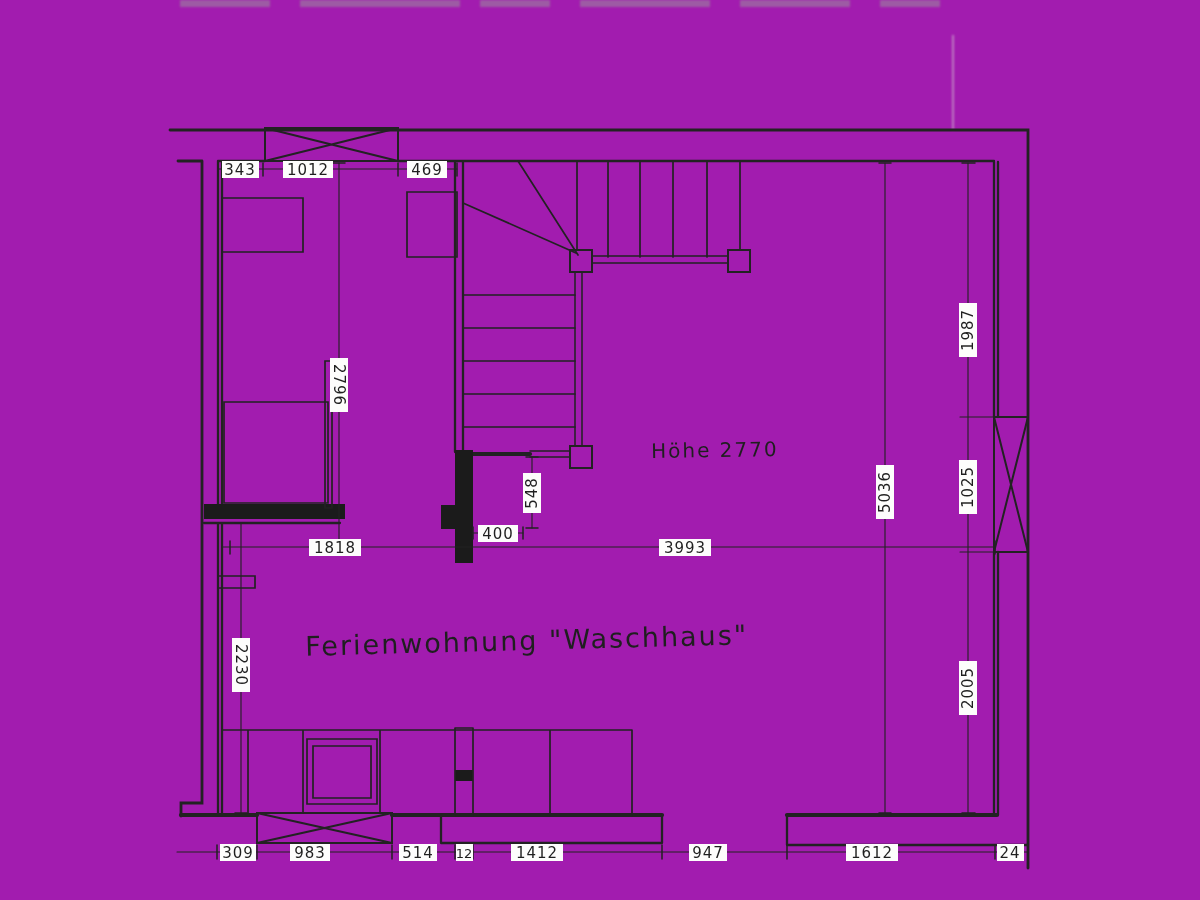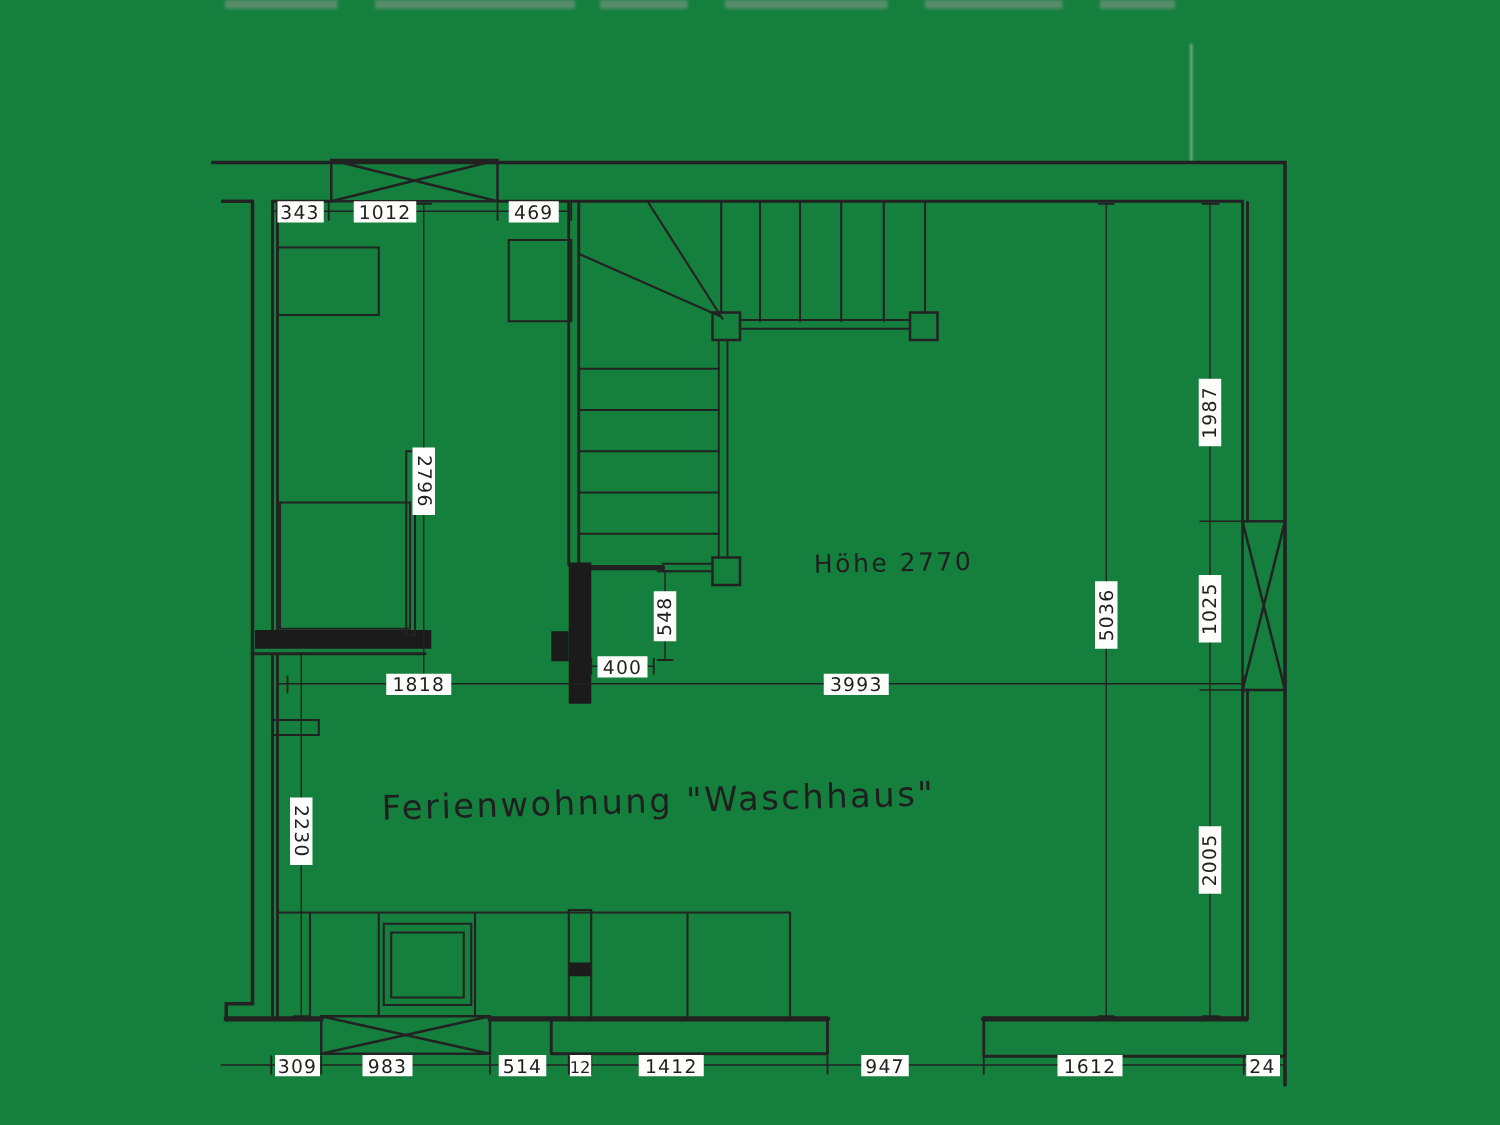--- a/index.html
+++ b/index.html
@@ -5,21 +5,21 @@
   html,body{margin:0;padding:0;}
   body{
     width:1200px;height:900px;
     background:#fdfdfc;
     font-family:"DejaVu Sans", sans-serif;
     overflow:hidden;
   }
   .page{
     position:relative;
     width:1200px;height:900px;
-    background:#15803d;
+    background:#a21caf;
     text-decoration:underline;
   }
   svg{position:absolute;left:0;top:0;}
   .plan-line{stroke:#222;fill:none;stroke-linecap:round;}
   .dim-text{font-size:15px;fill:#1f1f1f;letter-spacing:1px;}
   .dim-text-small{font-size:13px;fill:#1f1f1f;}
   .note-text{font-size:20px;fill:#1f1f1f;letter-spacing:2px;}
   .room-text{font-size:27px;fill:#1f1f1f;letter-spacing:2px;}
   .label-bg{fill:#fdfdfc;}
   .scan-artifact-top{

